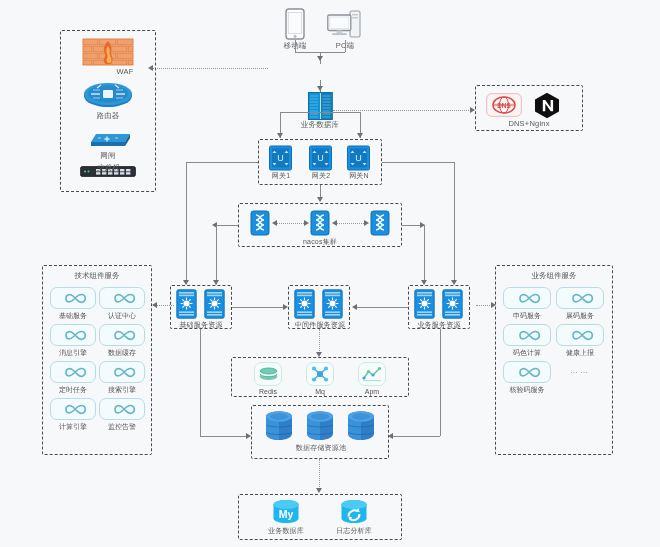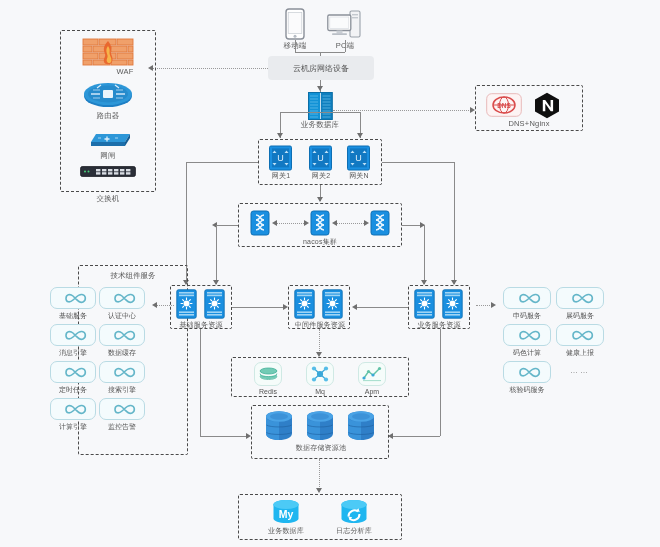--- a/index.html
+++ b/index.html
@@ -102,23 +102,20 @@
     </svg>
   </div>
   <div class="lbl abs" style="left:325px;top:42px;width:40px;">PC端</div>
 
   <div class="ln lnv abs" style="left:295px;top:40px;height:12px;"></div>
   <div class="ln lnv abs" style="left:345px;top:40px;height:12px;"></div>
   <div class="ln lnh abs" style="left:295px;top:52px;width:50px;"></div>
   <div class="ln lnv abs" style="left:320px;top:52px;height:12px;"></div>
   <div class="arrow-d" style="left:316.5px;top:56px;"></div>
 
-  <div class="cloudband" style="left:268px;top:56px;width:106px;height:24px;">
-    <span>云机房网络设备</span>
-  </div>
 
   <div class="dot-h" style="left:152px;top:68px;width:116px;"></div>
   <div class="arrow-l" style="left:148px;top:64.5px;"></div>
 
   <div class="dashbox" style="left:60px;top:30px;width:96px;height:162px;">
   </div>
 
   <div class="abs" style="left:82px;top:38px;">
     <svg width="52" height="28" viewBox="0 0 52 28">
       <g fill="#f0a06a" stroke="#e0793c" stroke-width="0.9">
@@ -181,21 +178,21 @@
           <rect x="34" y="7.2" width="4.4" height="2.4"></rect>
         <rect x="40" y="4" width="4.4" height="2.4"></rect>
           <rect x="40" y="7.2" width="4.4" height="2.4"></rect>
         <rect x="46" y="4" width="4.4" height="2.4"></rect>
           <rect x="46" y="7.2" width="4.4" height="2.4"></rect>
       </g>
       <circle cx="5" cy="6.5" r="1" fill="#49d17a"></circle>
         <circle cx="8.5" cy="6.5" r="1" fill="#49d17a"></circle>
     </svg>
   </div>
-  <div class="lbl abs" style="left:85px;top:195px;width:46px;">交换机</div>
+  <div class="lbl abs" style="left:85px;top:164px;width:46px;font-style:italic;">交换机</div>
 
   <div class="ln lnv abs" style="left:320px;top:80px;height:12px;"></div>
   <div class="arrow-d" style="left:316.5px;top:86px;"></div>
 
   <div class="abs" style="left:308px;top:92px;">
     <svg width="25" height="28" viewBox="0 0 25 28">
       <rect x="0.5" y="0.5" width="11.5" height="27" fill="#1292d6"></rect>
       <rect x="12.8" y="0.5" width="11.5" height="27" fill="#0f7fbe"></rect>
       <g stroke="#6ec4ec" stroke-width="0.8" opacity="0.85">
         <path d="M2 4 h8 M2 7 h8 M2 10 h8 M2 13 h8 M2 16 h8 M2 19 h8 M2 22 h8 M2 25 h8"></path>
@@ -324,21 +321,21 @@
   <div class="ln lnh abs" style="left:216px;top:225px;width:22px;"></div>
   <div class="arrow-l" style="left:212px;top:221.5px;"></div>
   <div class="ln lnv abs" style="left:216px;top:225px;height:59px;"></div>
   <div class="arrow-d" style="left:212.5px;top:280px;"></div>
 
   <div class="ln lnh abs" style="left:402px;top:225px;width:22px;"></div>
   <div class="arrow-r" style="left:420px;top:221.5px;"></div>
   <div class="ln lnv abs" style="left:424px;top:225px;height:59px;"></div>
   <div class="arrow-d" style="left:420.5px;top:280px;"></div>
 
-  <div class="dashbox" style="left:42px;top:265px;width:110px;height:190px;margin-left:36px;">
+  <div class="dashbox" style="left:42px;top:265px;width:110px;height:190px;">
     <div class="panel-title">技术组件服务</div>
   </div>
 
   <div class="comp" style="left:50px;top:287px;width:46px;height:22px;">
     <svg width="30" height="15" viewBox="0 0 30 15">
         <path d="M8 7.5 C8 3.5 12 2.5 15 5 C18 7.5 21 13 25 11 C28.5 9.2 28 4 24 3.5 C20 3 18 6.5 15 9 C12 11.8 8 11.5 8 7.5Z" fill="none" stroke="#64b6c9" stroke-width="1.6"></path>
       </svg>
   </div>
   <div class="comp-lbl" style="left:50px;top:311px;width:46px;">基础服务</div>
 
@@ -387,20 +384,23 @@
   <div class="comp" style="left:99px;top:398px;width:46px;height:22px;">
     <svg width="30" height="15" viewBox="0 0 30 15">
         <path d="M8 7.5 C8 3.5 12 2.5 15 5 C18 7.5 21 13 25 11 C28.5 9.2 28 4 24 3.5 C20 3 18 6.5 15 9 C12 11.8 8 11.5 8 7.5Z" fill="none" stroke="#64b6c9" stroke-width="1.6"></path>
       </svg>
   </div>
   <div class="comp-lbl" style="left:99px;top:422px;width:46px;">监控告警</div>
 
   <div class="dot-h" style="left:156px;top:305px;width:18px;"></div>
   <div class="arrow-l" style="left:152px;top:301.5px;"></div>
 
+  <div class="dashbox" style="left:495px;top:265px;width:118px;height:190px;">
+    <div class="panel-title">业务组件服务</div>
+  </div>
 
   <div class="comp" style="left:503px;top:287px;width:48px;height:22px;">
     <svg width="30" height="15" viewBox="0 0 30 15">
         <path d="M8 7.5 C8 3.5 12 2.5 15 5 C18 7.5 21 13 25 11 C28.5 9.2 28 4 24 3.5 C20 3 18 6.5 15 9 C12 11.8 8 11.5 8 7.5Z" fill="none" stroke="#64b6c9" stroke-width="1.6"></path>
       </svg>
   </div>
   <div class="comp-lbl" style="left:503px;top:311px;width:48px;">申码服务</div>
 
   <div class="comp" style="left:556px;top:287px;width:48px;height:22px;">
     <svg width="30" height="15" viewBox="0 0 30 15">

